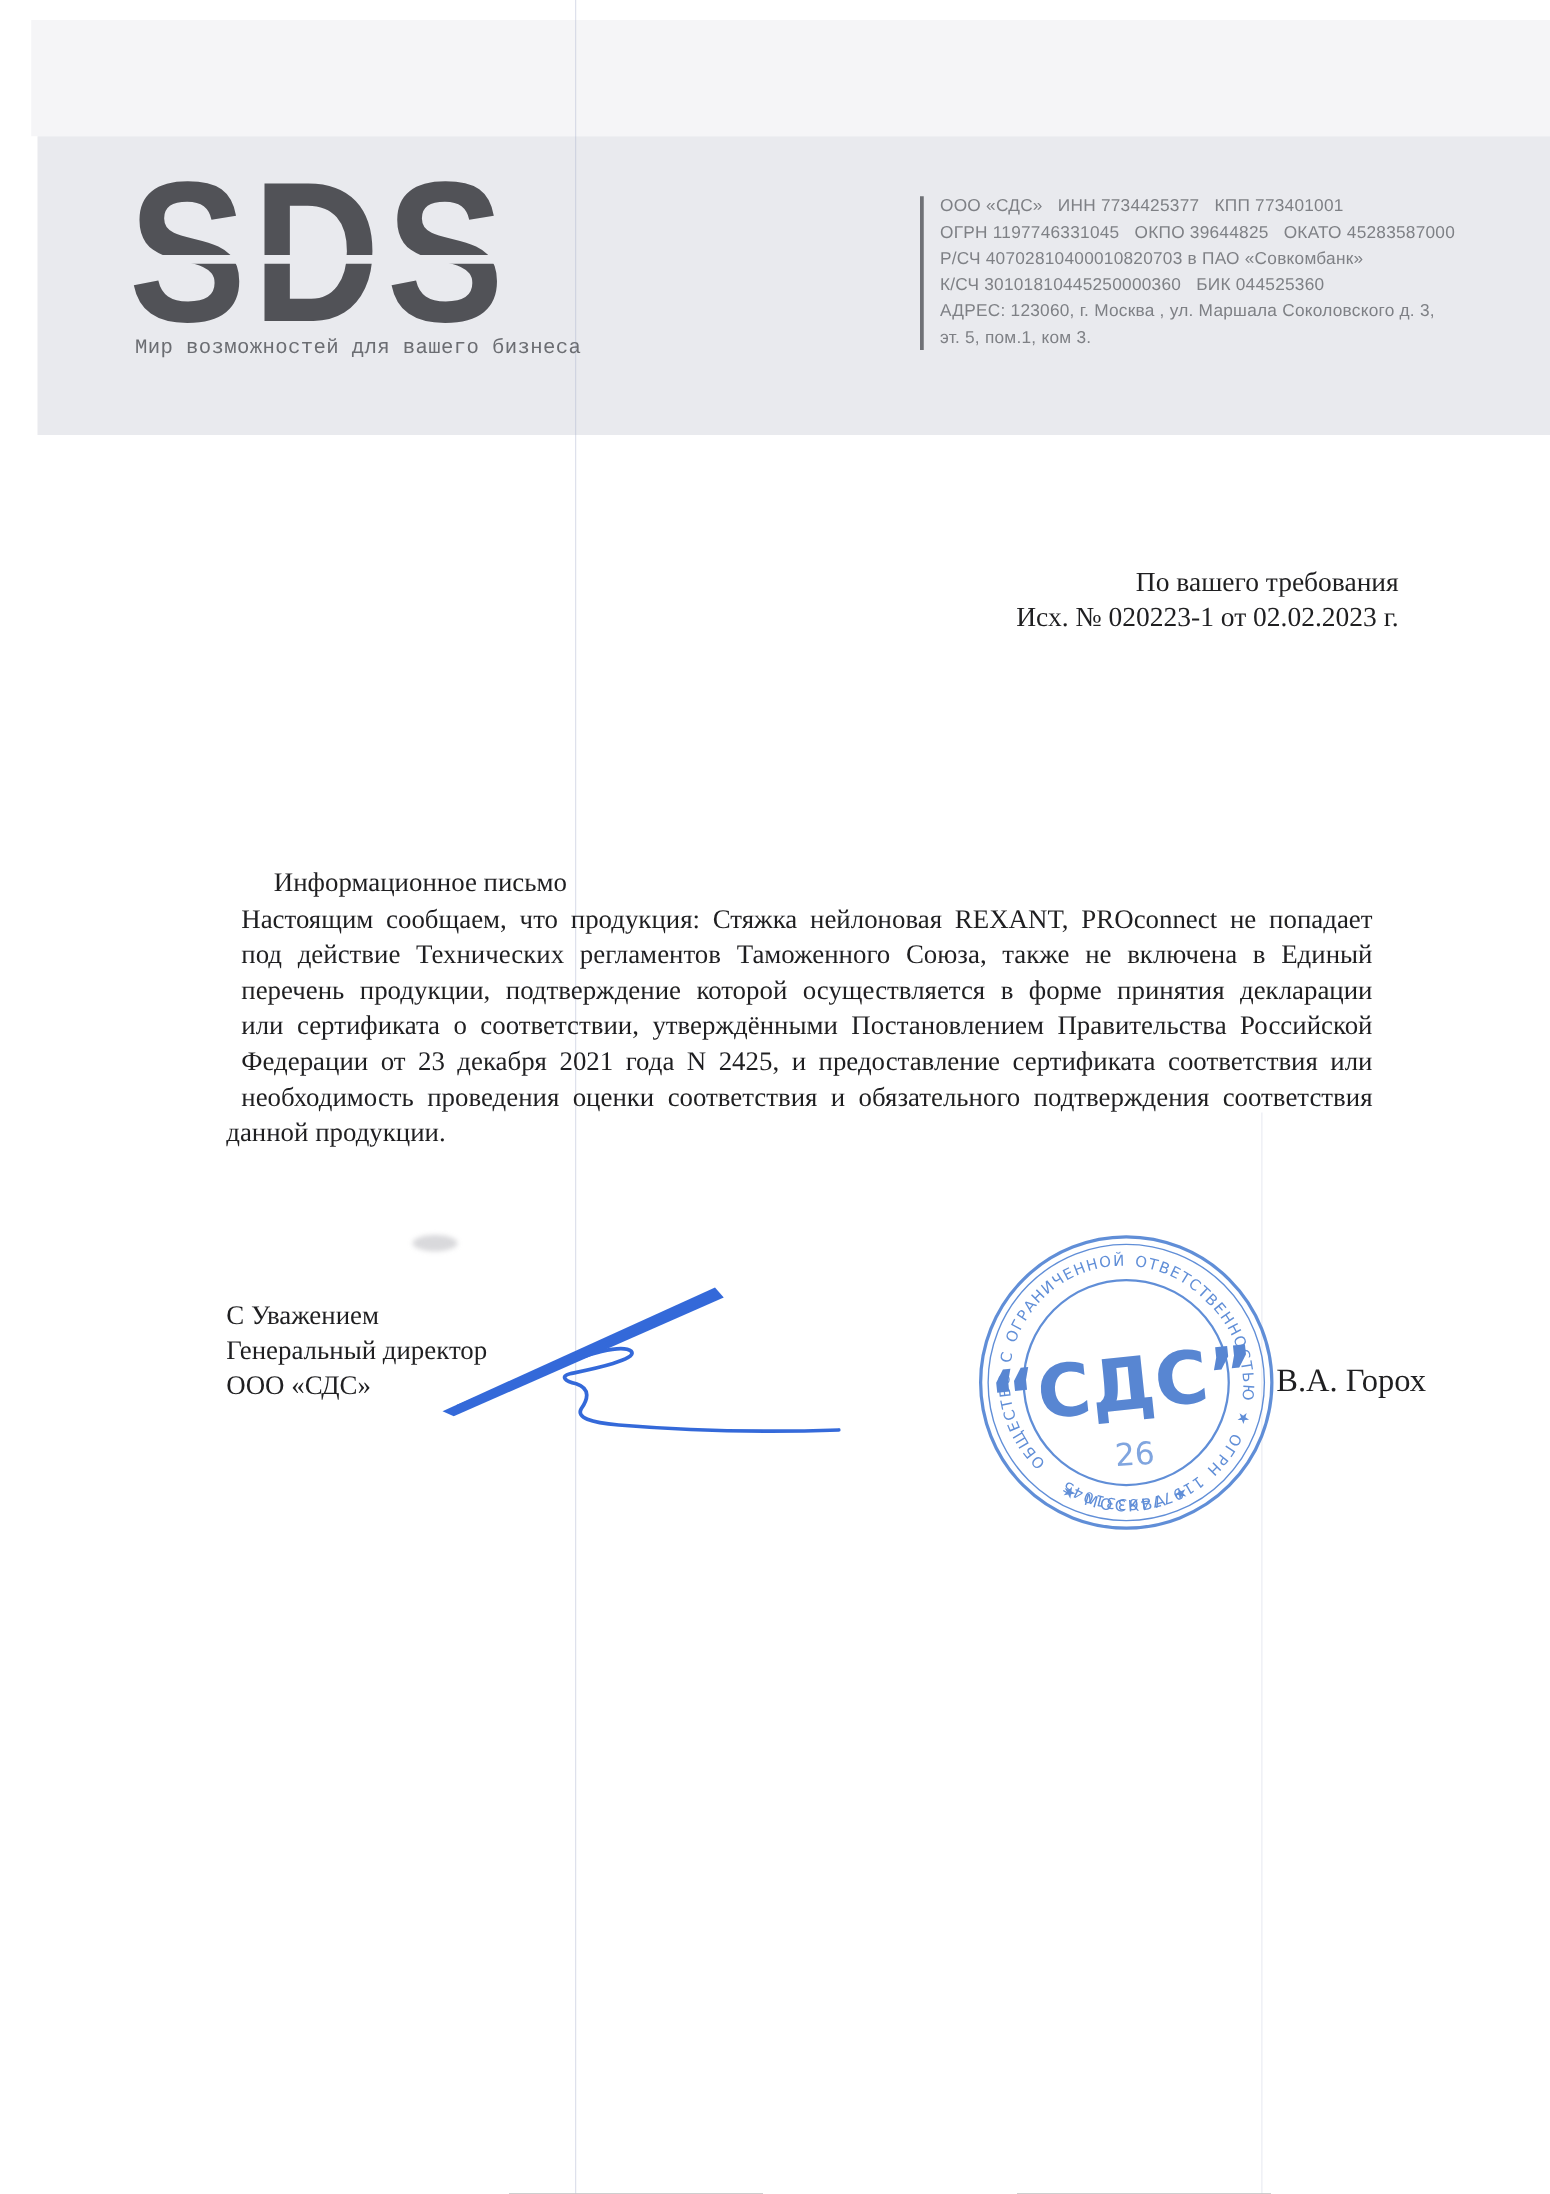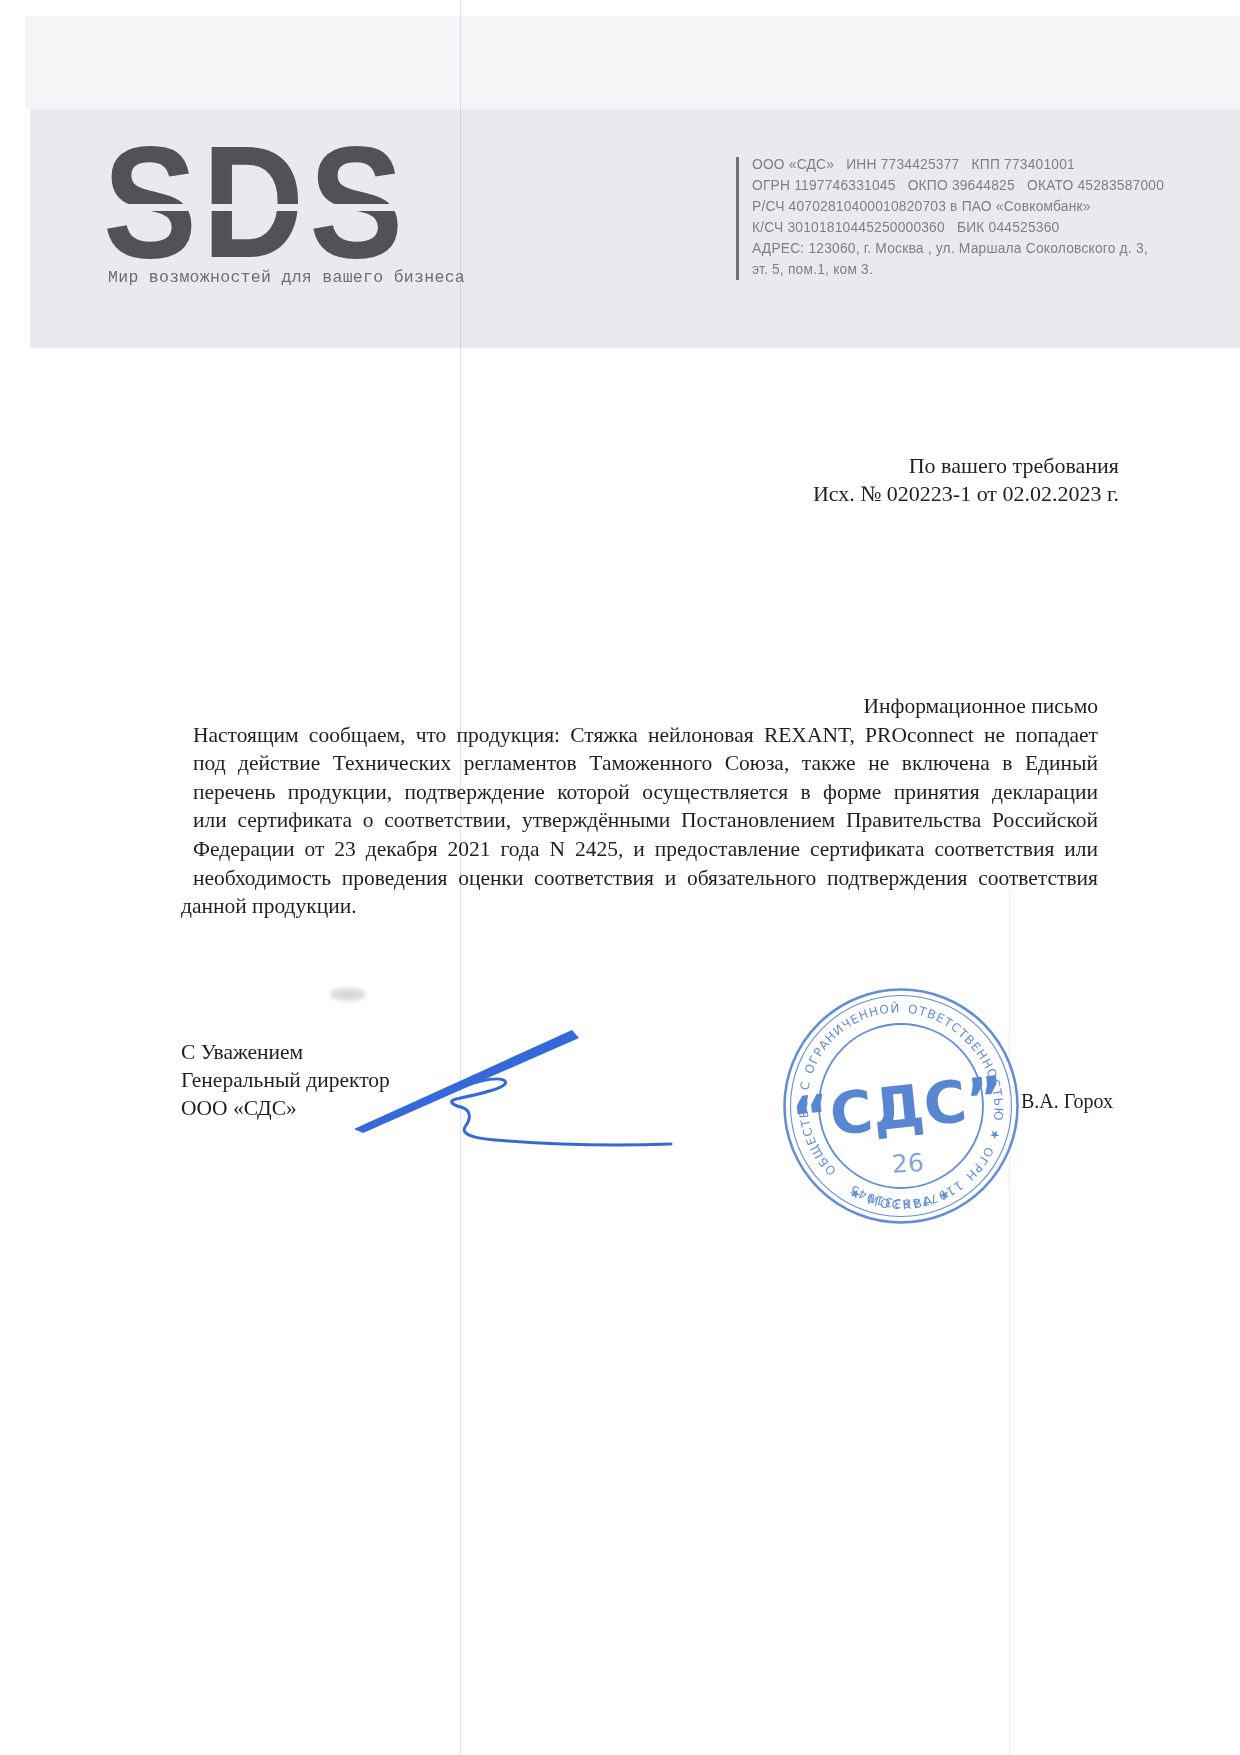--- a/index.html
+++ b/index.html
@@ -45,30 +45,30 @@
   
   .recipient{
     position:absolute;right:121px;top:452px;
     text-align:right;font-size:22px;line-height:27.5px;color:#1f1f21;
   }
   
   .letter{
     position:absolute;left:181px;top:692px;width:917px;
     font-size:21.5px;line-height:28.6px;color:#1f1f21;
   }
-  .letter .title{text-align:right;padding-left:38px;}
+  .letter .title{text-align:left;padding-left:38px;}
   .letter .jline{text-align:justify;text-align-last:justify;margin-left:12px;}
   
   .closing{
     position:absolute;left:181px;top:1038px;
     font-size:21.5px;line-height:28.2px;color:#1f1f21;
   }
   .signer-name{
     position:absolute;left:1021px;top:1090px;
-    font-size:20px;color:#1f1f21;
+    font-size:26px;color:#1f1f21;
   }
   .sig-svg,.stamp-svg{position:absolute;left:0;top:0;}
   .stamp-text{font-family:"DejaVu Sans", sans-serif;}
 </style>
 </head>
 <body>
 
 <div class="page">
 
   <div class="band-upper"></div>

